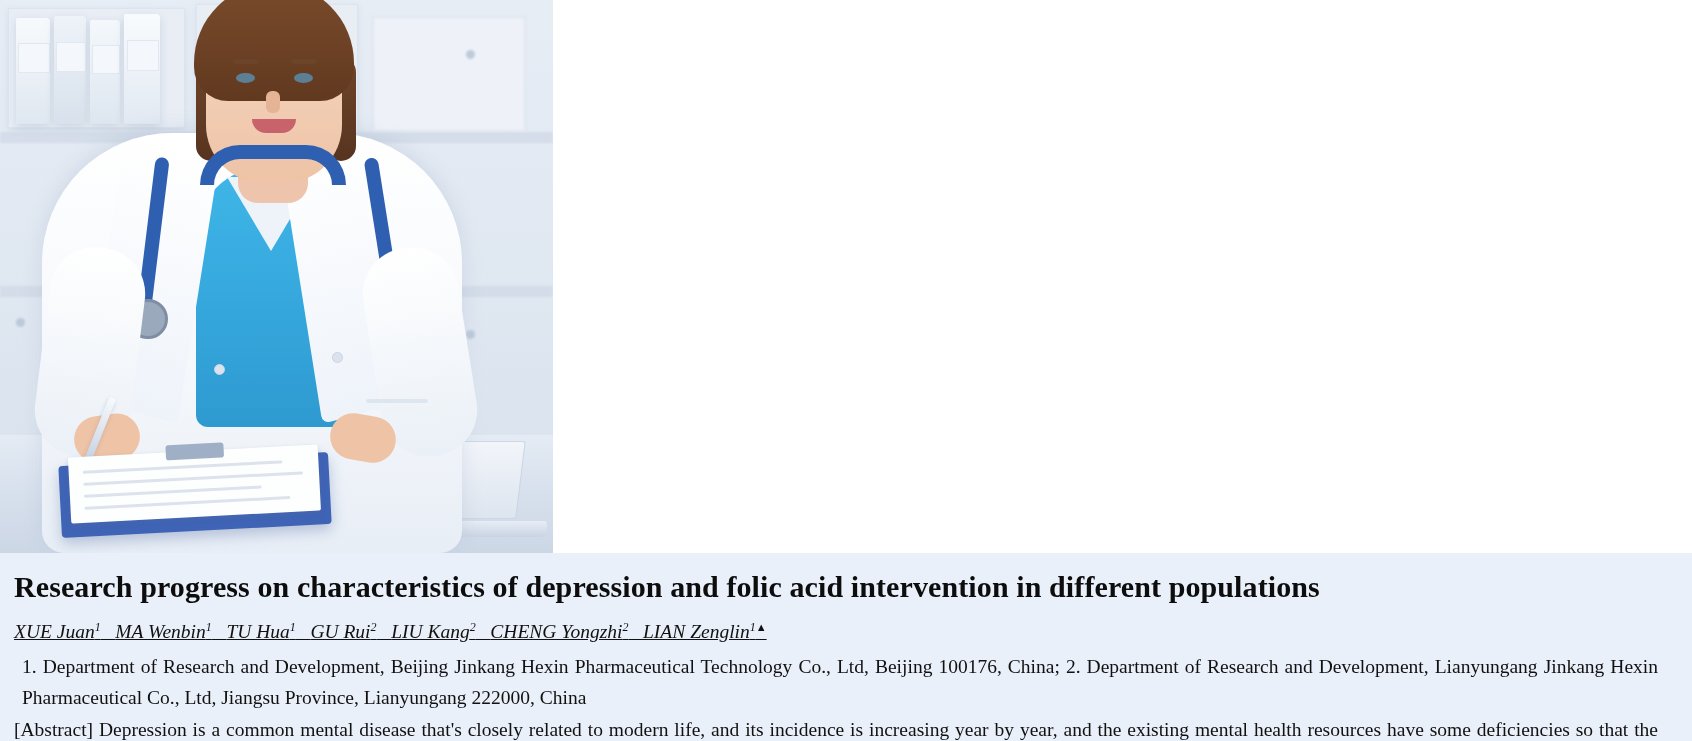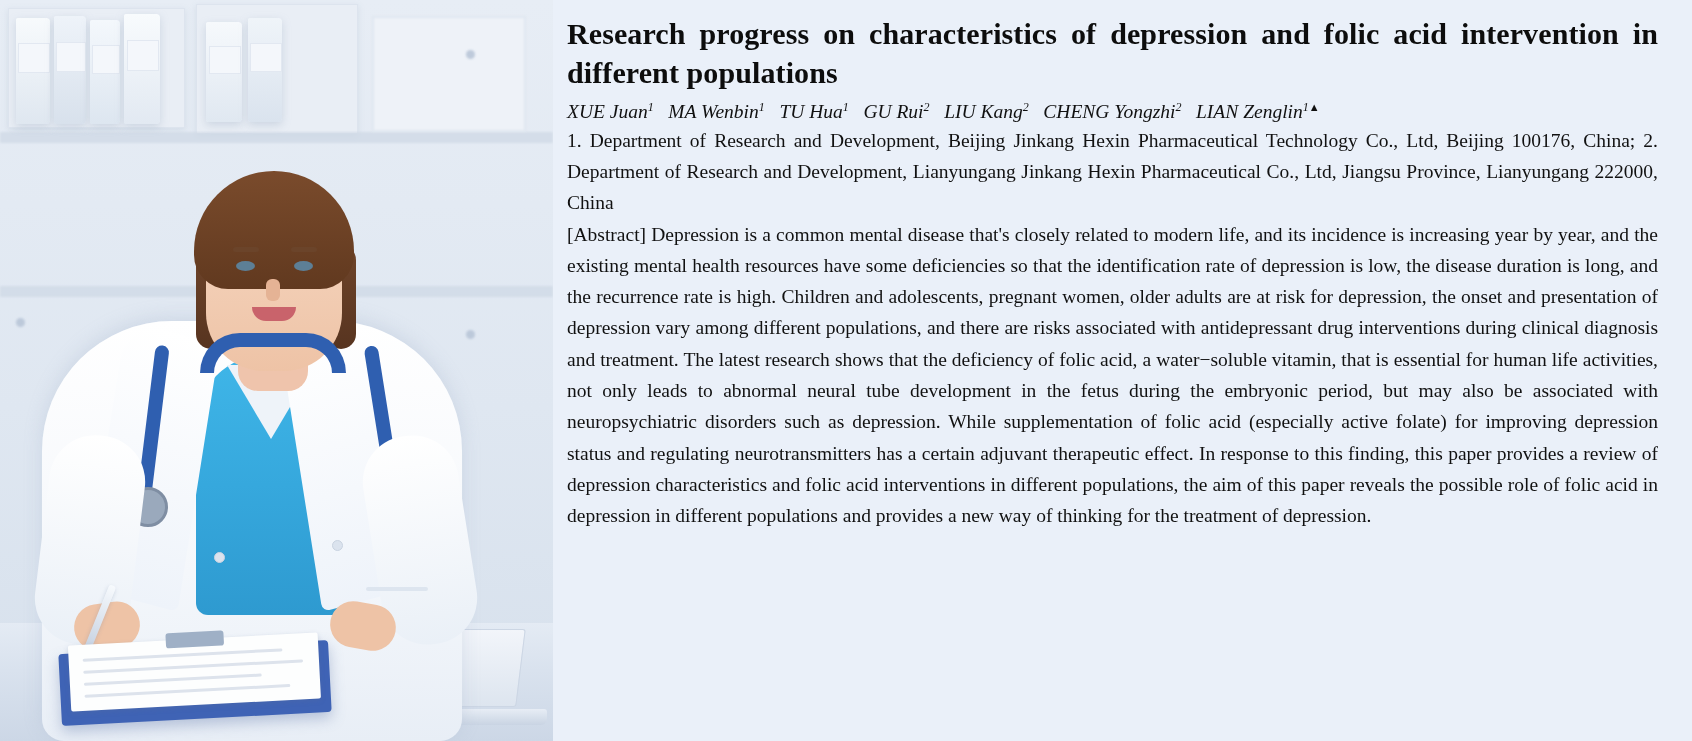--- a/index.html
+++ b/index.html
@@ -11,21 +11,21 @@
     width: 1692px;
     height: 741px;
     font-family: "Liberation Serif", serif;
     overflow: hidden;
   }
   .page {
     position: relative;
     width: 1692px;
     height: 741px;
     display: flex;
-    flex-direction: row;
+    flex-direction: column;
     background: #ffffff;
     box-sizing: border-box;
   }
 
   
   .photo-pane {
     position: relative;
     width: 553px;
     height: 741px;
     flex: 0 0 553px;
@@ -381,43 +381,44 @@
     color: #0d0d0d;
     text-align: justify;
     text-align-last: left;
     margin: 0 0 2px 0;
     letter-spacing: .1px;
   }
   .art-authors {
     font-family: "Liberation Serif", serif;
     font-style: italic;
     font-size: 19.5px;
-    line-height: 24px;
+    line-height: 36px;
     color: #111;
     margin: 2px 0 1px 0;
     white-space: nowrap;
+    text-decoration: underline;
   }
   .art-authors .sup {
     font-size: 12px;
     vertical-align: super;
     font-style: italic;
   }
   .art-authors .tri {
     font-size: 11px;
     vertical-align: super;
     font-style: normal;
   }
   .art-affil {
     font-family: "Liberation Serif", serif;
     font-size: 19.5px;
     line-height: 31px;
     color: #111;
     text-align: justify;
     text-align-last: left;
-    margin: 0 0 1px 0;
+    margin: 0 0 1px 8px;
   }
   .art-abstract {
     font-family: "Liberation Serif", serif;
     font-size: 19.5px;
     line-height: 31.3px;
     color: #111;
     text-align: justify;
     text-align-last: left;
     margin: 0;
   }

